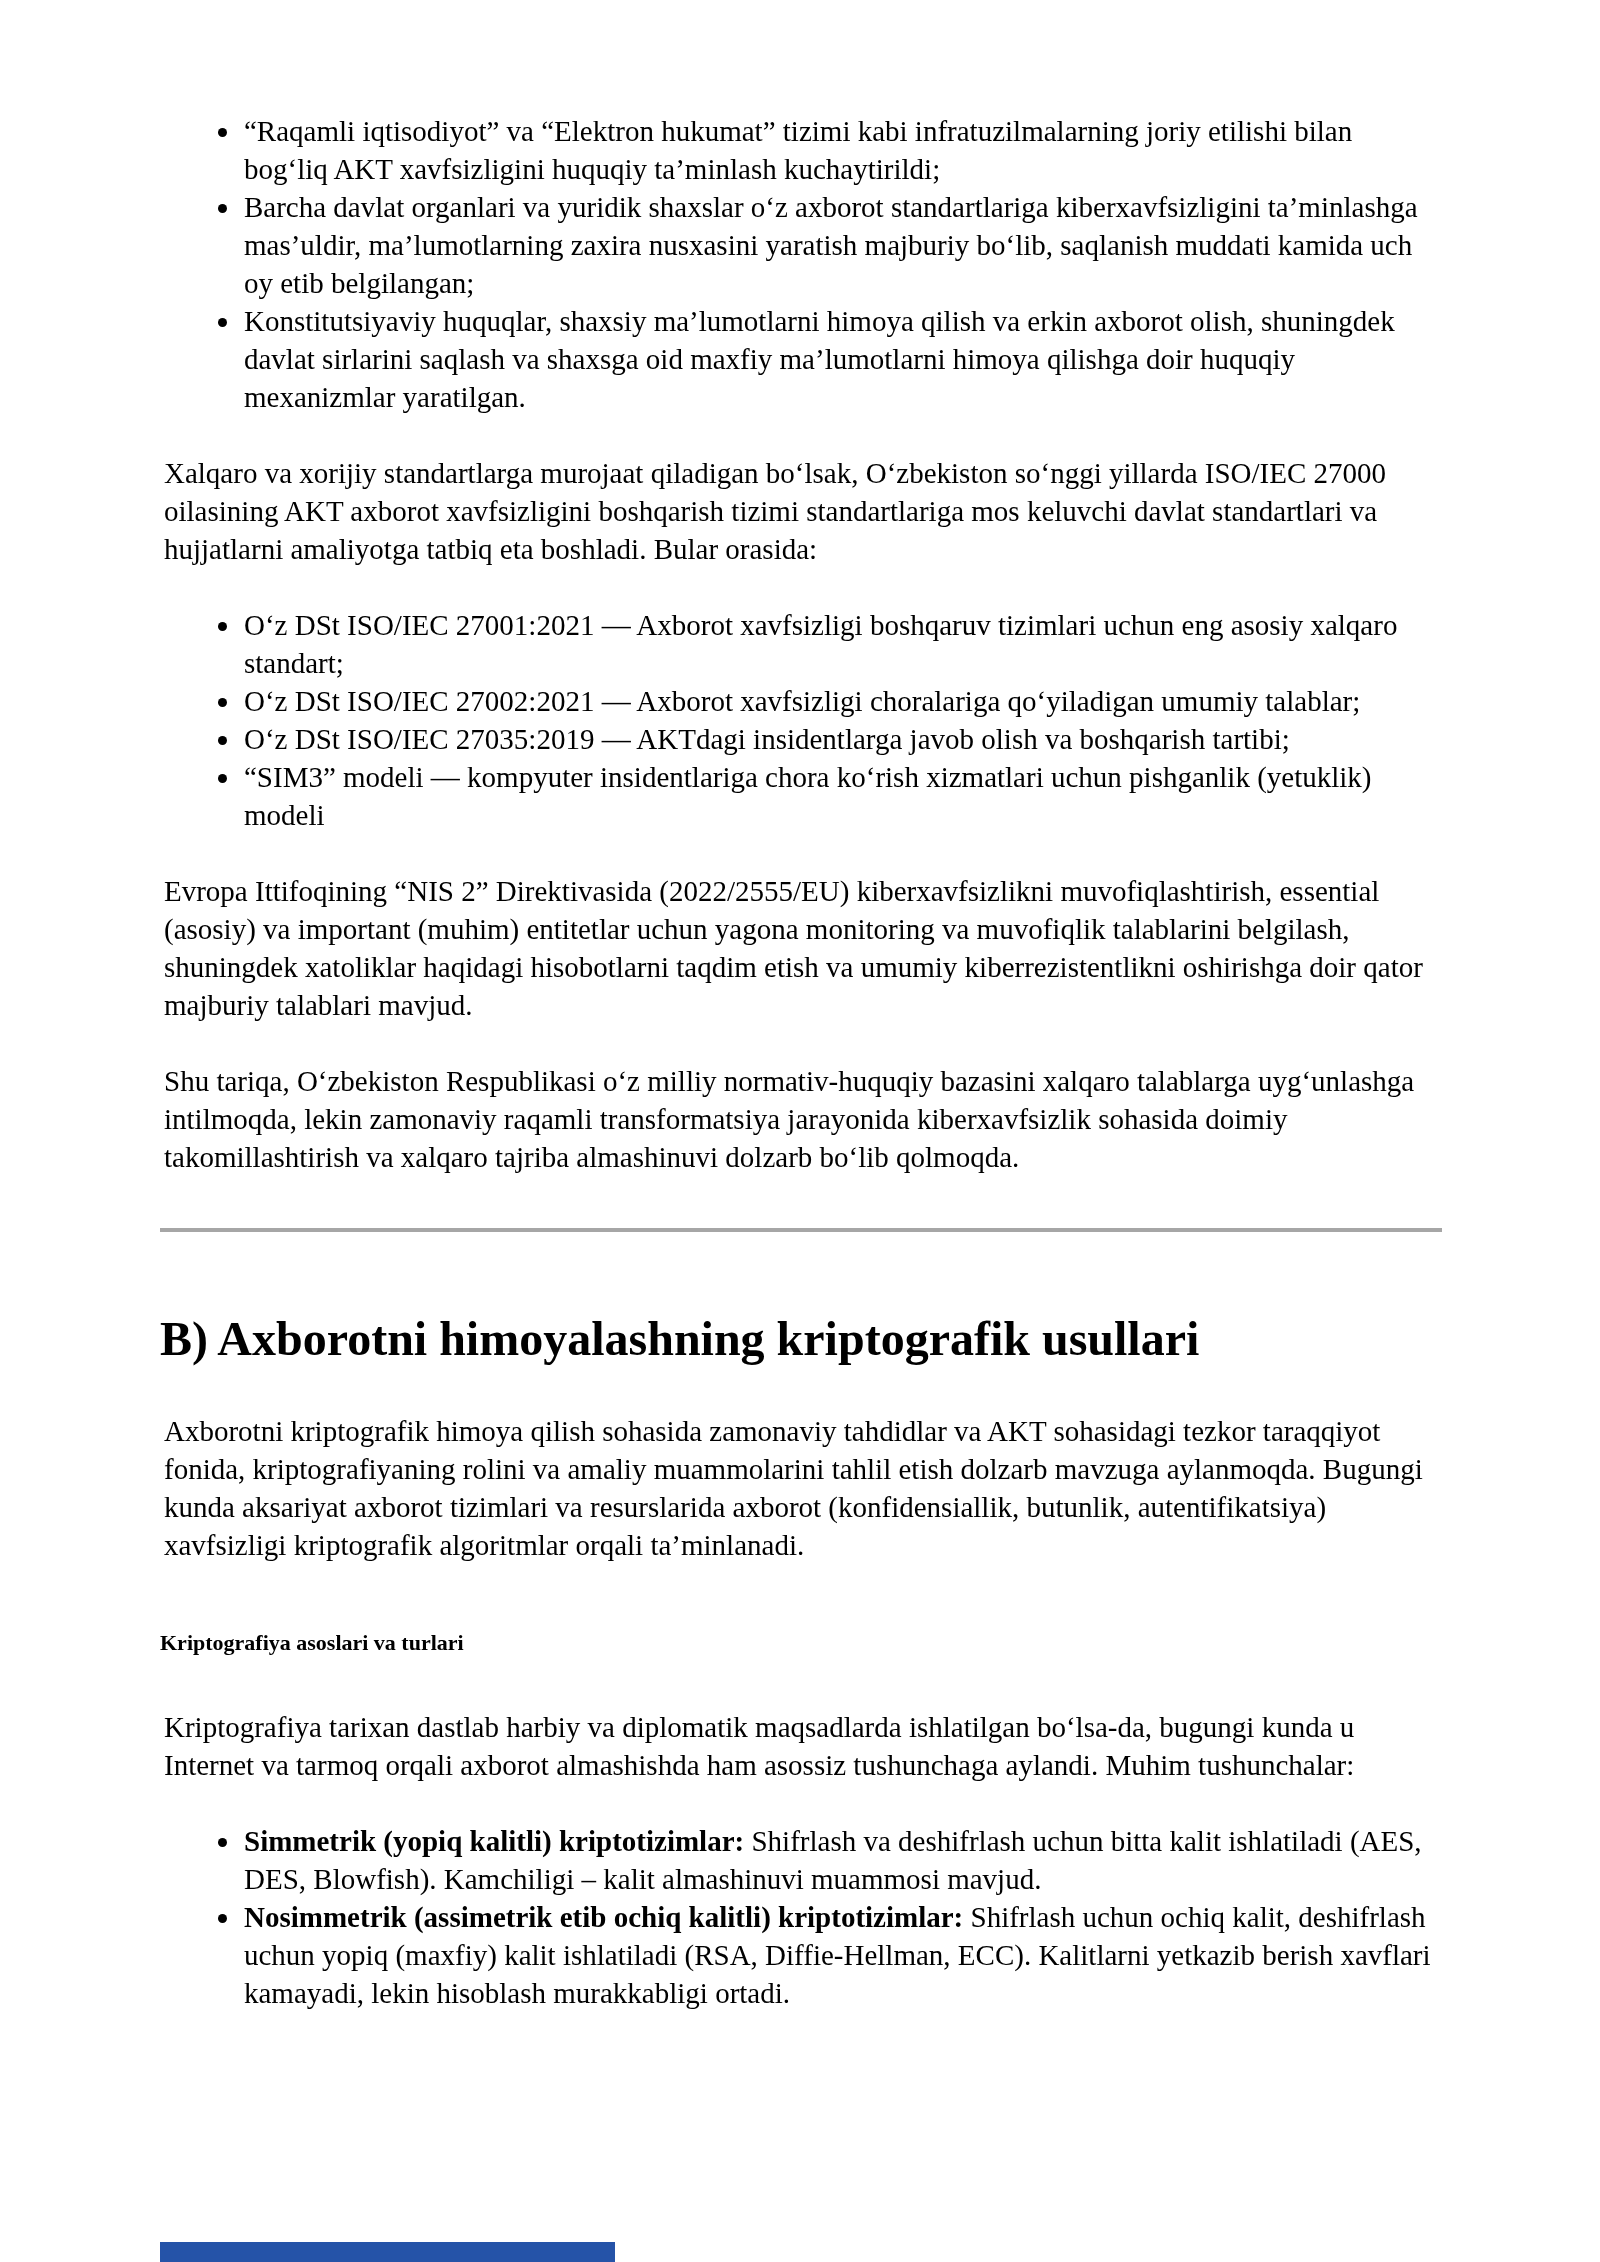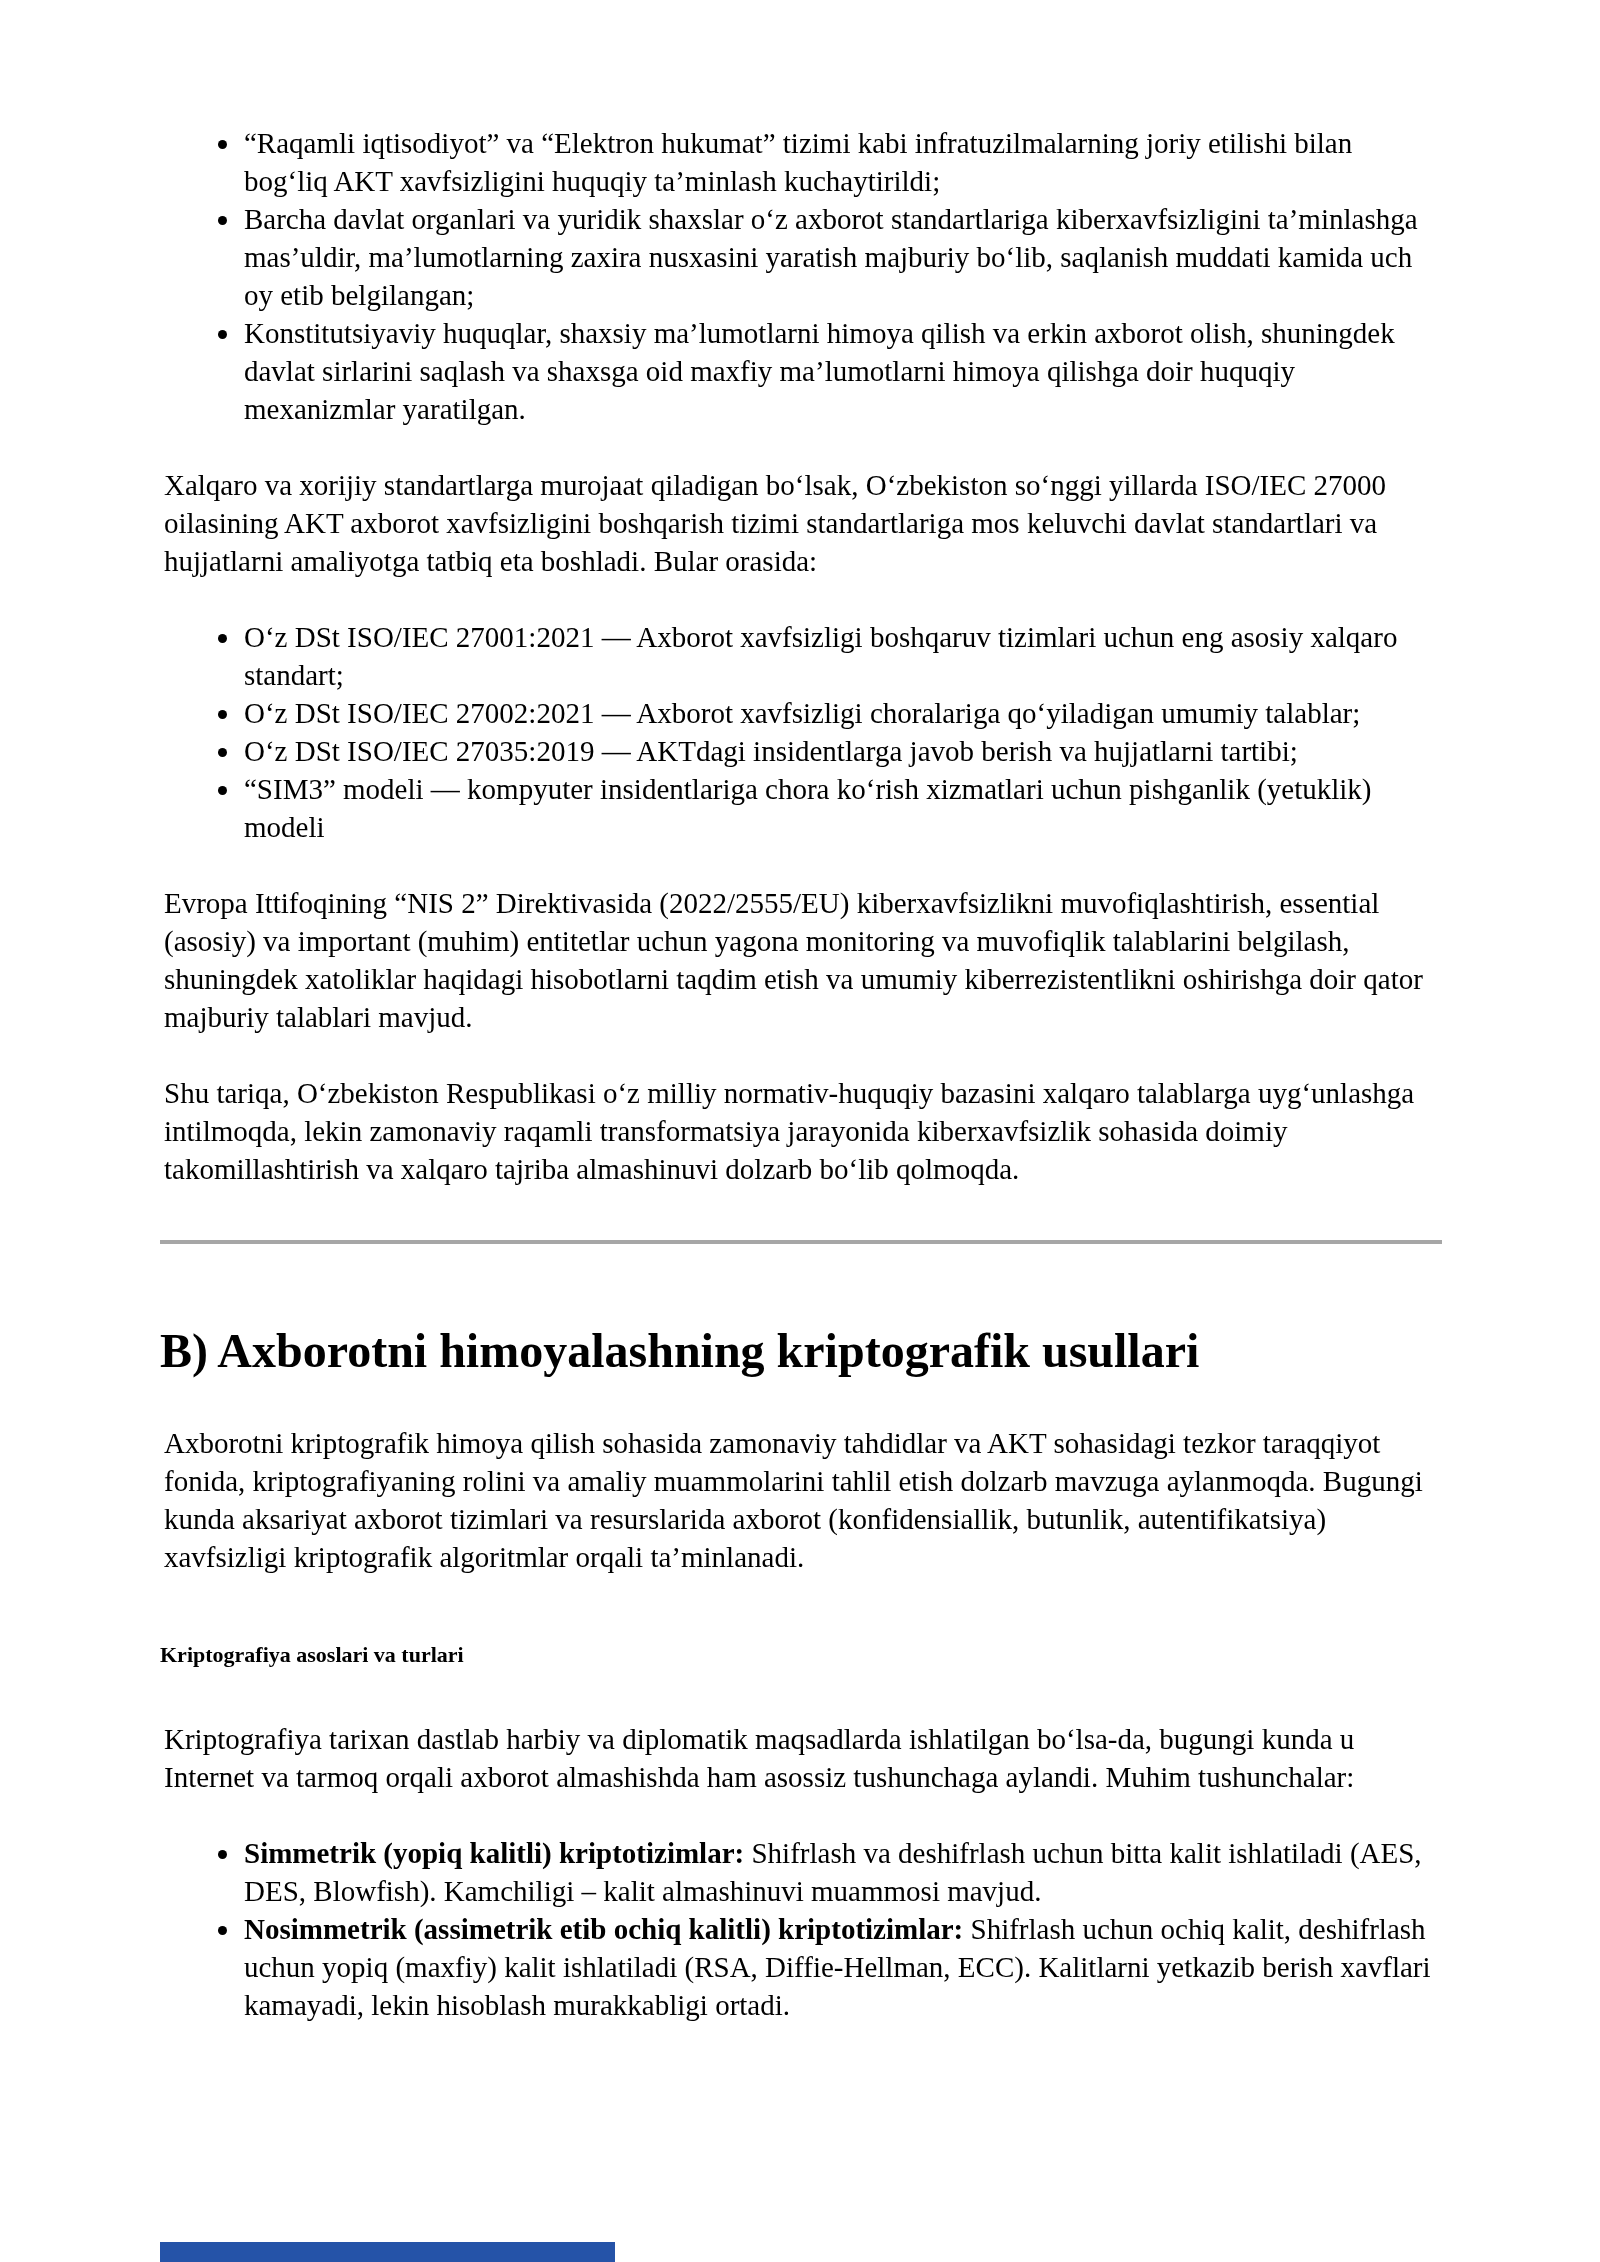--- a/index.html
+++ b/index.html
@@ -9,21 +9,21 @@
     width: 1600px;
     height: 2262px;
     background: #ffffff;
     font-family: "Liberation Serif", "DejaVu Serif", serif;
     color: #000000;
     overflow: hidden;
   }
   .content {
     position: absolute;
     left: 160px;
-    top: 124px;
+    top: 112px;
     width: 1282px;
   }
   p.body, li {
     font-size: 29px;
     line-height: 38px;
     color: #000000;
   }
   p.body { margin: 38px 4px; }
   ul.bullets {
     margin: 38px 0;
@@ -69,21 +69,21 @@
       <li>“Raqamli iqtisodiyot” va “Elektron hukumat” tizimi kabi infratuzilmalarning joriy etilishi bilan bog‘liq AKT xavfsizligini huquqiy ta’minlash kuchaytirildi;</li>
       <li>Barcha davlat organlari va yuridik shaxslar o‘z axborot standartlariga kiberxavfsizligini ta’minlashga mas’uldir, ma’lumotlarning zaxira nusxasini yaratish majburiy bo‘lib, saqlanish muddati kamida uch oy etib belgilangan;</li>
       <li>Konstitutsiyaviy huquqlar, shaxsiy ma’lumotlarni himoya qilish va erkin axborot olish, shuningdek davlat sirlarini saqlash va shaxsga oid maxfiy ma’lumotlarni himoya qilishga doir huquqiy mexanizmlar yaratilgan.</li>
     </ul>
 
     <p class="body">Xalqaro va xorijiy standartlarga murojaat qiladigan bo‘lsak, O‘zbekiston so‘nggi yillarda ISO/IEC 27000 oilasining AKT axborot xavfsizligini boshqarish tizimi standartlariga mos keluvchi davlat standartlari va hujjatlarni amaliyotga tatbiq eta boshladi. Bular orasida:</p>
 
     <ul class="bullets">
       <li>O‘z DSt ISO/IEC 27001:2021 — Axborot xavfsizligi boshqaruv tizimlari uchun eng asosiy xalqaro standart;</li>
       <li>O‘z DSt ISO/IEC 27002:2021 — Axborot xavfsizligi choralariga qo‘yiladigan umumiy talablar;</li>
-      <li>O‘z DSt ISO/IEC 27035:2019 — AKTdagi insidentlarga javob berish va hujjatlarni tartibi;</li>
+      <li>O‘z DSt ISO/IEC 27035:2019 — AKTdagi insidentlarga javob olish va boshqarish tartibi;</li>
       <li>“SIM3” modeli — kompyuter insidentlariga chora ko‘rish xizmatlari uchun pishganlik (yetuklik) modeli</li>
     </ul>
 
     <p class="body">Evropa Ittifoqining “NIS 2” Direktivasida (2022/2555/EU) kiberxavfsizlikni muvofiqlashtirish, essential (asosiy) va important (muhim) entitetlar uchun yagona monitoring va muvofiqlik talablarini belgilash, shuningdek xatoliklar haqidagi hisobotlarni taqdim etish va umumiy kiberrezistentlikni oshirishga doir qator majburiy talablari mavjud.</p>
 
     <p class="body">Shu tariqa, O‘zbekiston Respublikasi o‘z milliy normativ-huquqiy bazasini xalqaro talablarga uyg‘unlashga intilmoqda, lekin zamonaviy raqamli transformatsiya jarayonida kiberxavfsizlik sohasida doimiy takomillashtirish va xalqaro tajriba almashinuvi dolzarb bo‘lib qolmoqda.</p>
 
     <hr class="rule" style="background: rgb(166, 166, 166);">
 
     <h1 class="section-title">B) Axborotni himoyalashning kriptografik usullari</h1>

